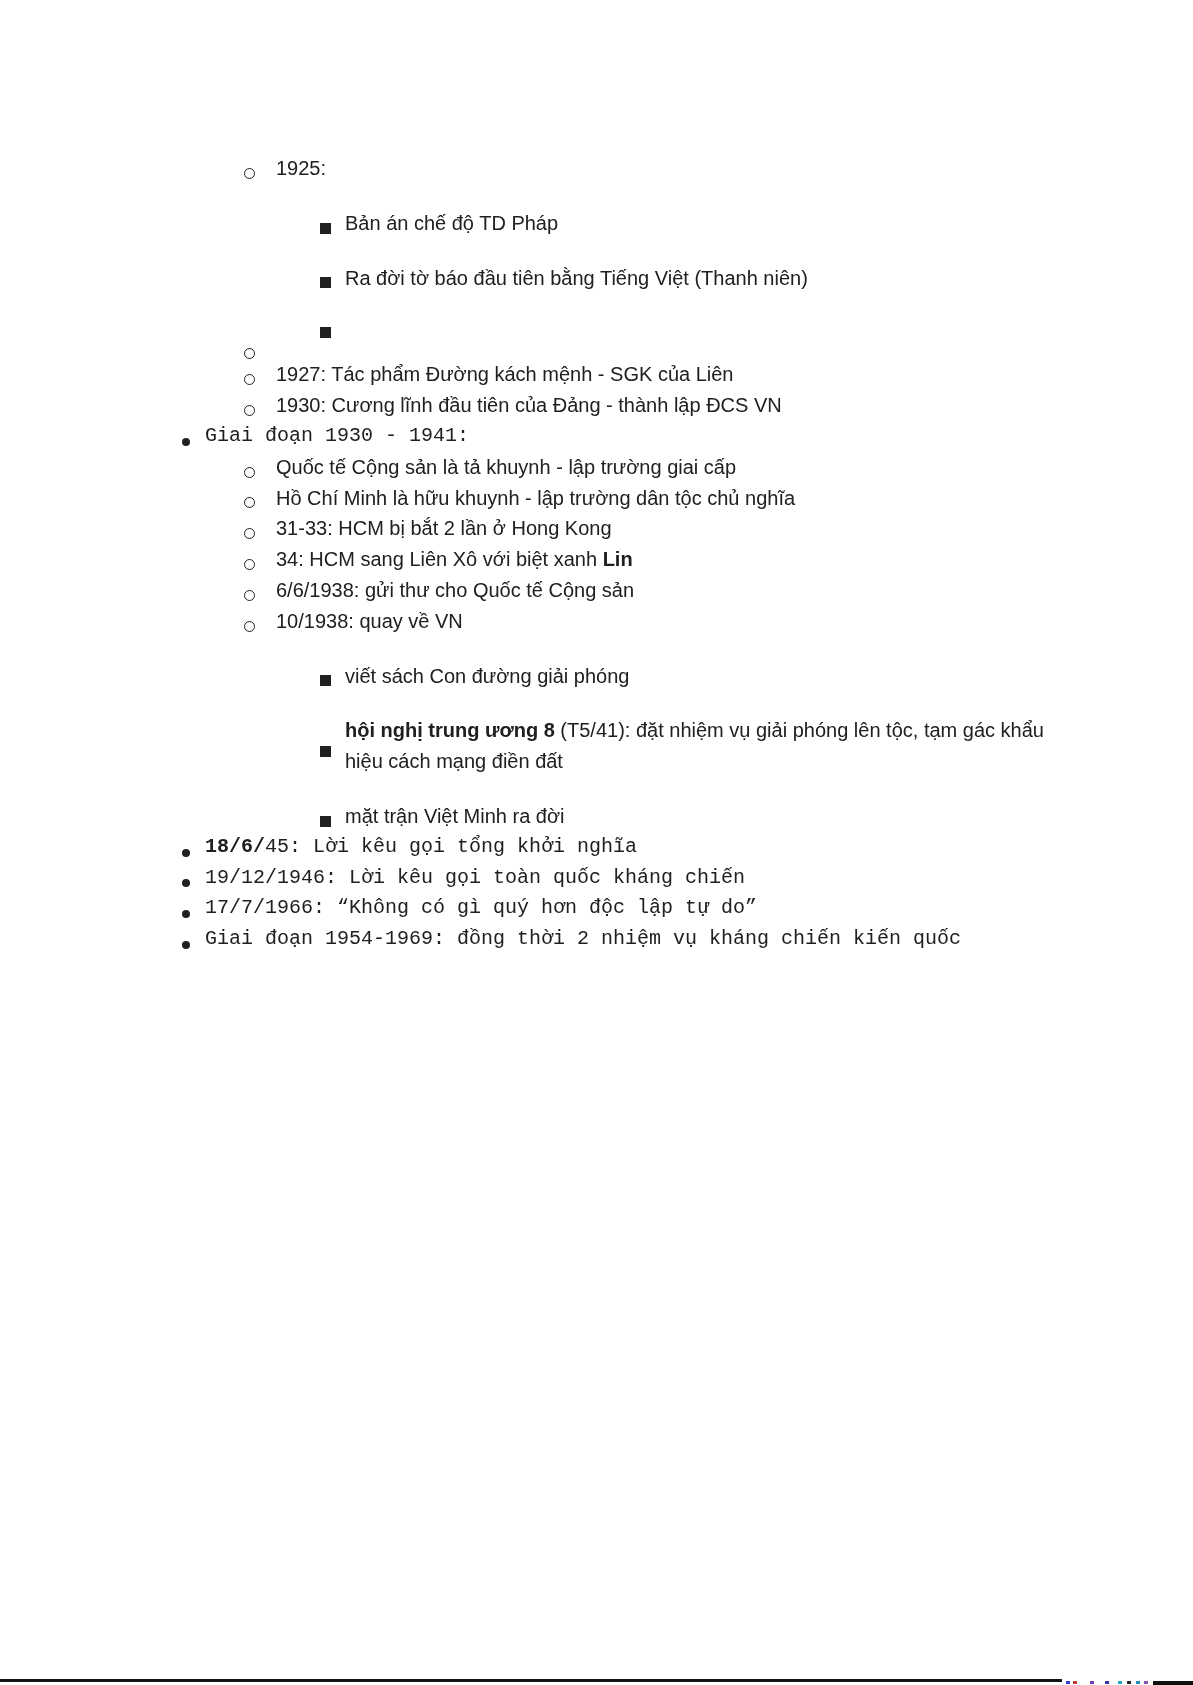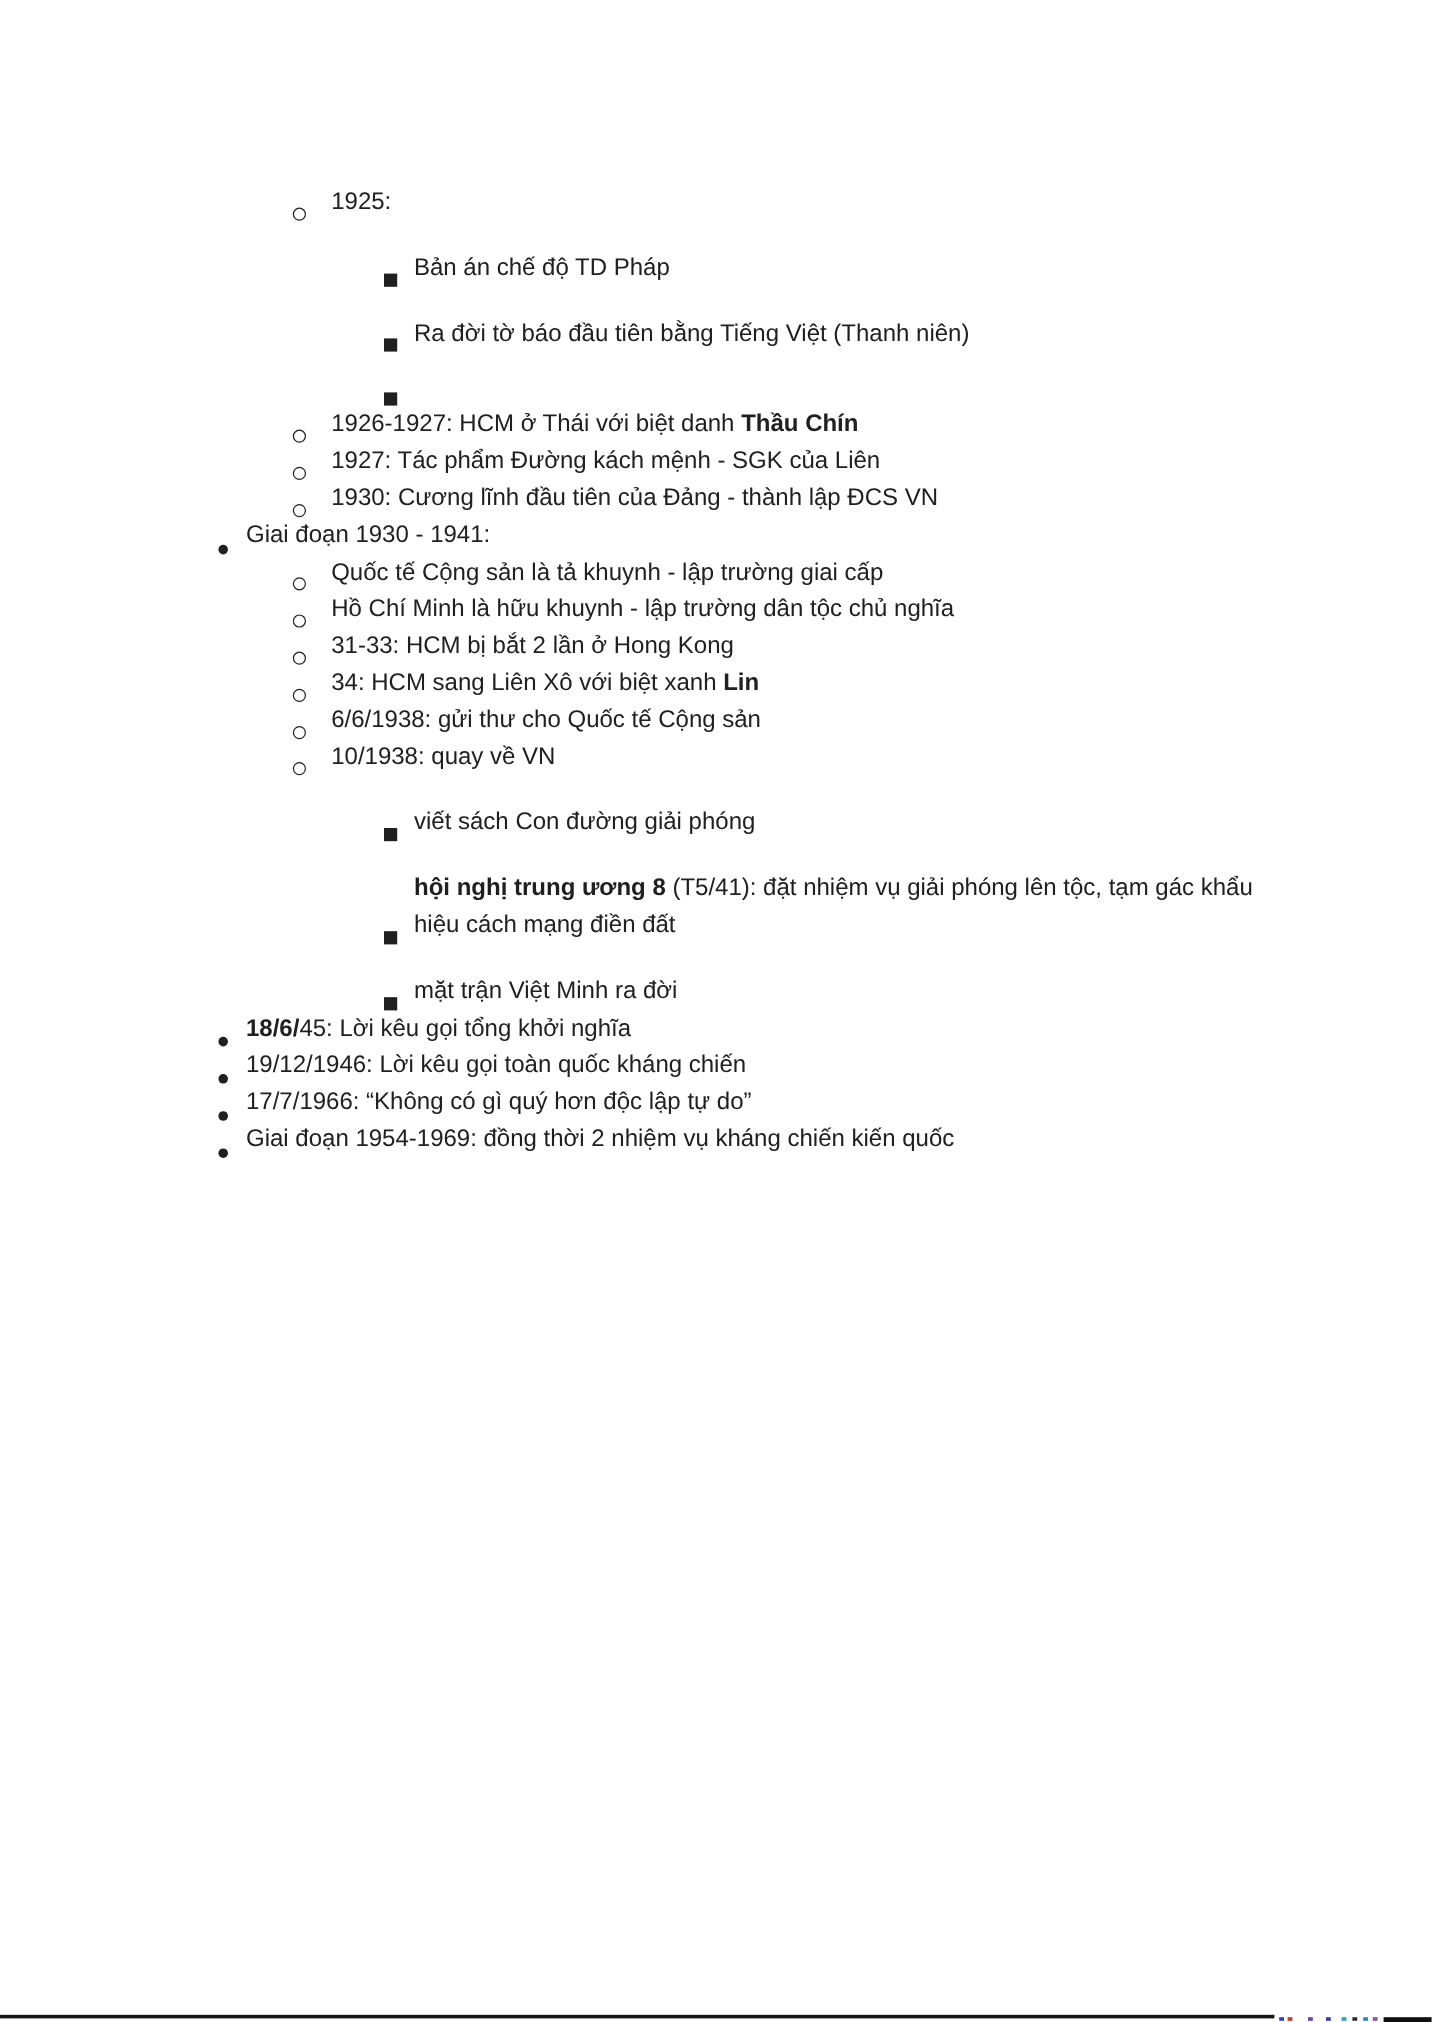--- a/index.html
+++ b/index.html
@@ -14,26 +14,26 @@
   }
   #list {
     position: absolute;
     top: 153px;
     left: 0;
     width: 1045px;
     color: #202020;
   }
   .row {
     display: flex;
-    align-items: flex-end;
+    align-items: center;
     font-size: 20px;
     line-height: 30.8px;
   }
   .bullet { flex: 0 0 auto; }
-  .lv1 { padding-left: 182px; }
+  .lv1 { padding-left: 182px; font-family: Liberation Mono, monospace; }
   .lv1 .bullet {
     width: 8px; height: 8px;
     border-radius: 50%;
     background: currentColor;
     margin: 11px 15px 0 0;
   }
   .lv2 { padding-left: 244px; }
   .lv2 .bullet {
     width: 9px; height: 9px;
     border-radius: 50%;
@@ -81,21 +81,20 @@
       </div>
       <div class="row lv3">
         <span class="bullet"></span>
         <span class="txt"><span>Ra đời tờ báo đầu tiên bằng Tiếng Việt (Thanh niên)</span></span>
       </div>
       <div class="row lv3">
         <span class="bullet"></span>
       </div>
       <div class="row lv2">
         <span class="bullet"></span>
-        <span class="txt"><span>1926-1927: HCM ở Thái với biệt danh </span><span class="b">Thầu Chín</span></span>
       </div>
       <div class="row lv2">
         <span class="bullet"></span>
         <span class="txt"><span>1927: Tác phẩm Đường kách mệnh - SGK của Liên</span></span>
       </div>
       <div class="row lv2">
         <span class="bullet"></span>
         <span class="txt"><span>1930: Cương lĩnh đầu tiên của Đảng - thành lập ĐCS VN</span></span>
       </div>
       <div class="row lv1">

